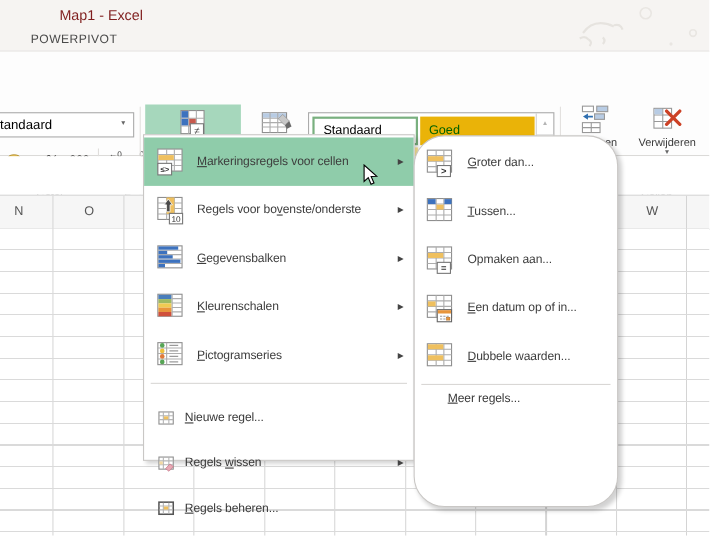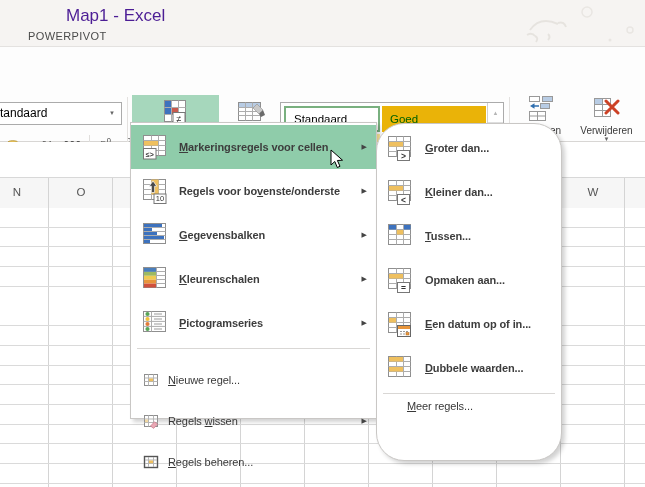--- a/index.html
+++ b/index.html
@@ -1,20 +1,20 @@
 <!DOCTYPE html>
 <html><head>
 <meta charset="utf-8">
 <style>
   html,body{margin:0;padding:0;width:645px;height:487px;overflow:hidden;
     font-family:"Liberation Sans",sans-serif;background:#fff;position:relative;}
 
   
   .topchrome{position:absolute;left:0;top:0;width:645px;height:47px;background:#f6f4f2;}
-  .wintitle{position:absolute;left:66px;top:6px;font-size:17px;color:#4c1d95;}
+  .wintitle{position:absolute;left:54px;top:6px;font-size:13px;color:#7f1d1d;}
   .ribtab{position:absolute;left:28px;top:30px;font-size:11px;color:#4a4a4a;letter-spacing:.4px;cursor:default;}
   .tabline{position:absolute;left:0;top:46px;width:645px;height:1px;background:#e4e2e0;}
   .doodles{position:absolute;left:515px;top:2px;width:130px;height:44px;opacity:.8;}
 
   
   .ribbon{position:absolute;left:0;top:47px;width:645px;height:94px;background:#fdfdfd;border-bottom:1px solid #d8d6d4;box-sizing:content-box;}
   .gdivider{position:absolute;top:50px;width:1px;height:88px;background:#e3e1df;}
   .grouplabel{position:absolute;top:127px;font-size:10px;color:#666;text-align:center;}
   .launcher{position:absolute;left:112px;top:127px;width:11px;height:11px;}
 
@@ -79,21 +79,21 @@
   .mi.large{height:44px;padding-left:10px;}
   .menu-sub .mi.large{padding-left:9px;}
   .mi.small{height:21px;padding-left:12px;margin-top:20px;}
   .mi.footer{height:17px;padding-left:30px;}
   .mi.hl{background:#8fccaa;}
   .mi-icon{flex:none;display:block;}
   .mi-icon.large{width:30px;height:30px;margin-right:8px;}
   .menu-sub .mi-icon.large{margin-right:9px;}
   .mi-icon.small{width:16px;height:16px;margin-right:9px;}
   .mi-icon svg{display:block;width:100%;height:100%;}
-  .mi-label{font-size:11px;font-weight:bold;color:#3d3d3d;letter-spacing:-.1px;white-space:nowrap;}
+  .mi-label{font-size:11px;font-weight:normal;color:#3d3d3d;letter-spacing:-.1px;white-space:nowrap;}
   .mi.small .mi-label,.mi.footer .mi-label{font-weight:normal;color:#383838;}
   .mi-arrow{position:absolute;right:9px;font-size:7px;color:#444;}
   .sep{height:1px;background:#d9d7d5;margin:3px 6px;}
 
   .cursor{position:absolute;left:330px;top:149px;z-index:10;}
   u{text-decoration:underline;}
 </style>
 </head>
 <body>
 
@@ -421,28 +421,20 @@
       <span class="mi-icon large">
         <svg viewBox="0 0 30 30">
           <use href="#ic-greater-than"></use>
         </svg>
       </span>
       <span class="mi-label"><u>G</u>roter dan...</span>
     </div>
     <div class="mi large">
       <span class="mi-icon large">
         <svg viewBox="0 0 30 30">
-          <use href="#ic-less-than"></use>
-        </svg>
-      </span>
-      <span class="mi-label"><u>K</u>leiner dan...</span>
-    </div>
-    <div class="mi large">
-      <span class="mi-icon large">
-        <svg viewBox="0 0 30 30">
           <use href="#ic-between"></use>
         </svg>
       </span>
       <span class="mi-label"><u>T</u>ussen...</span>
     </div>
     <div class="mi large">
       <span class="mi-icon large">
         <svg viewBox="0 0 30 30">
           <use href="#ic-equal-to"></use>
         </svg>

